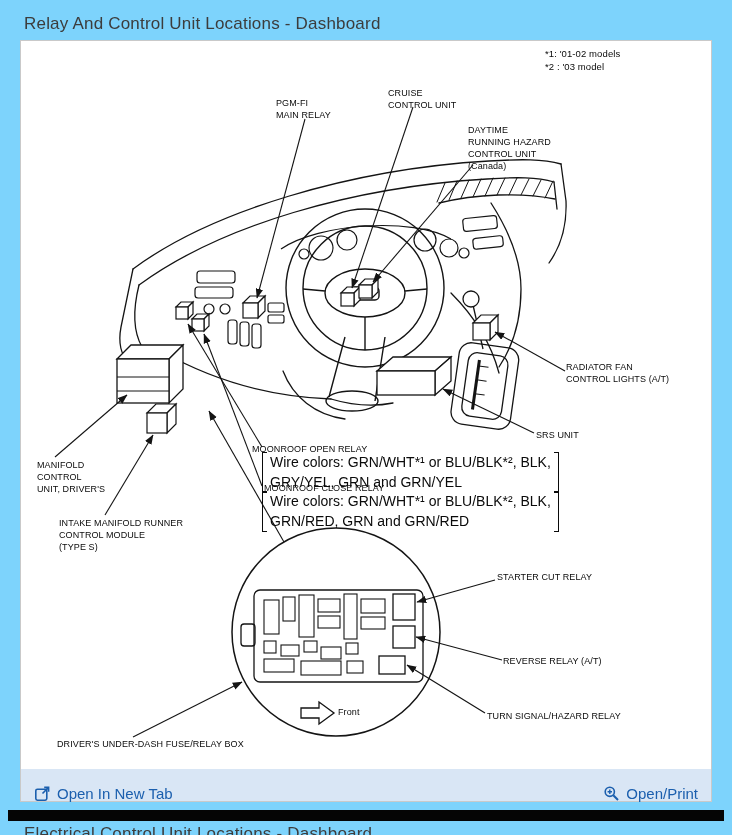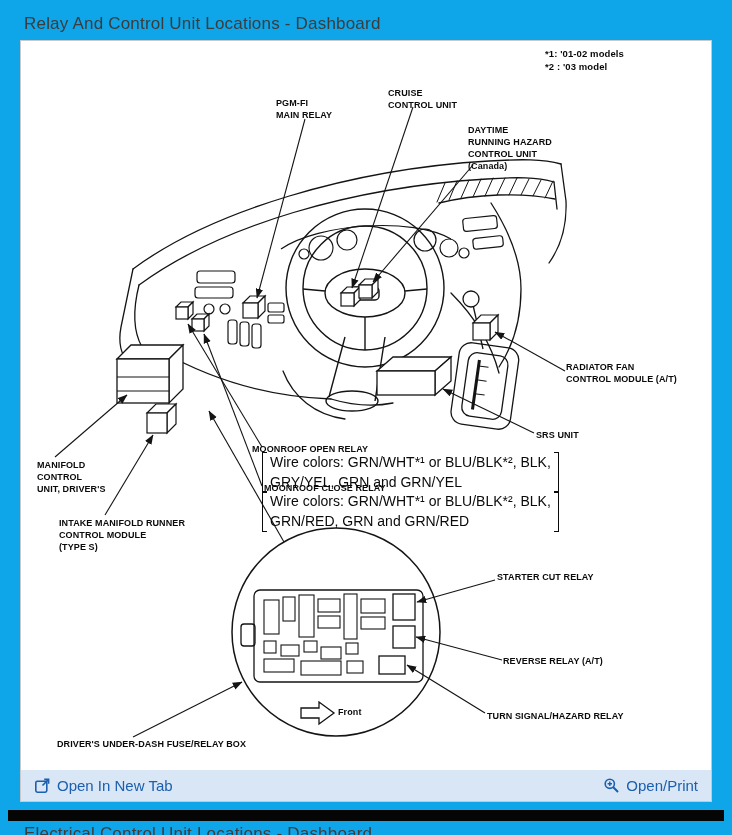--- a/index.html
+++ b/index.html
@@ -1,30 +1,30 @@
 <!DOCTYPE html>
 <html><head>
 <meta charset="utf-8">
 <style>
   *{box-sizing:border-box;margin:0;padding:0}
   html,body{background:#fff}
   body{width:732px;height:835px;font-family:"Liberation Sans",sans-serif}
-  .page{position:relative;width:732px;height:835px;overflow:hidden;background:#0ea5e9}
+  .page{position:relative;width:732px;height:835px;overflow:hidden;background:#7dd3fc}
   .page-title{position:absolute;left:24px;top:14px;font-size:17px;font-weight:400;color:#3c3c3c;letter-spacing:.2px}
   .figure-wrap{position:absolute;left:20px;top:40px;width:692px;height:762px;border:1px solid #c9c9c9;background:#fff}
   .canvas{position:relative;width:690px;height:729px;overflow:hidden;background:#fff}
   .canvas svg{position:absolute;left:0;top:0;display:block}
-  .lbl{position:absolute;font-size:9px;font-weight:bold;line-height:1.32;color:#0a0a0a;white-space:pre-line;letter-spacing:.1px}
+  .lbl{position:absolute;font-size:9px;font-weight:normal;line-height:1.32;color:#0a0a0a;white-space:pre-line;letter-spacing:.1px}
   .note{font-size:9.5px}
   .wires{position:absolute;display:flex;align-items:stretch}
   .wires .txt{font-size:14px;font-weight:normal;line-height:1.4;white-space:pre-line;color:#0a0a0a;padding:1px 3px}
   .bracket{width:5px;border:1.4px solid #0a0a0a}
   .bracket.l{border-right:none}
   .bracket.r{border-left:none}
-  .toolbar{position:absolute;left:0;bottom:0;width:100%;height:31px;background:#d9e6f5;display:flex;align-items:flex-end;justify-content:space-between;padding:7px 13px}
+  .toolbar{position:absolute;left:0;bottom:0;width:100%;height:31px;background:#d9e6f5;display:flex;align-items:flex-start;justify-content:space-between;padding:16px 13px}
   .tool-link{display:flex;align-items:center;gap:6px;color:#1b5fae;font-size:15px;text-decoration:none;cursor:pointer}
   .tool-link svg{flex:0 0 auto}
   .divider{position:absolute;left:8px;top:810px;width:716px;height:11px;background:#050505}
   .next-title{position:absolute;left:24px;top:824px;font-size:17px;font-weight:400;color:#3c3c3c;letter-spacing:.2px;white-space:nowrap}
 </style>
 </head>
 <body>
 
 <div class="page">
 
@@ -208,21 +208,21 @@
 *2 : '03 model</div>
       <div class="lbl" style="left:255px;top:57px">PGM-FI
 MAIN RELAY</div>
       <div class="lbl" style="left:367px;top:47px">CRUISE
 CONTROL UNIT</div>
       <div class="lbl" style="left:447px;top:84px">DAYTIME
 RUNNING HAZARD
 CONTROL UNIT
 (Canada)</div>
       <div class="lbl" style="left:545px;top:321px">RADIATOR FAN
-CONTROL MODULE (A/T)</div>
+CONTROL LIGHTS (A/T)</div>
       <div class="lbl" style="left:515px;top:389px">SRS UNIT</div>
 
       <div class="lbl" style="left:231px;top:403px">MOONROOF OPEN RELAY</div>
       <div class="wires" style="left:241px;top:411px">
         <span class="bracket l"></span>
         <div class="txt">Wire colors: GRN/WHT*¹ or BLU/BLK*², BLK,
 GRY/YEL, GRN and GRN/YEL</div>
         <span class="bracket r"></span>
       </div>
 

